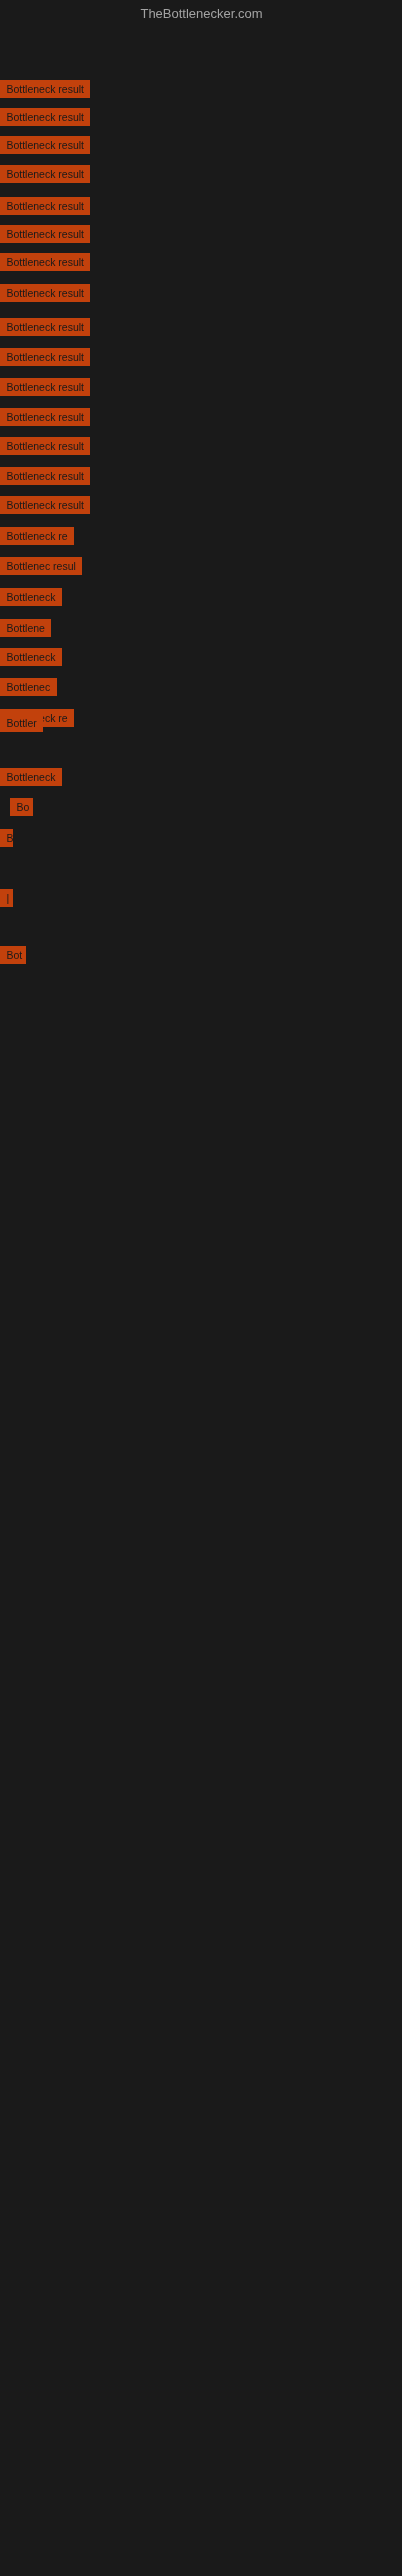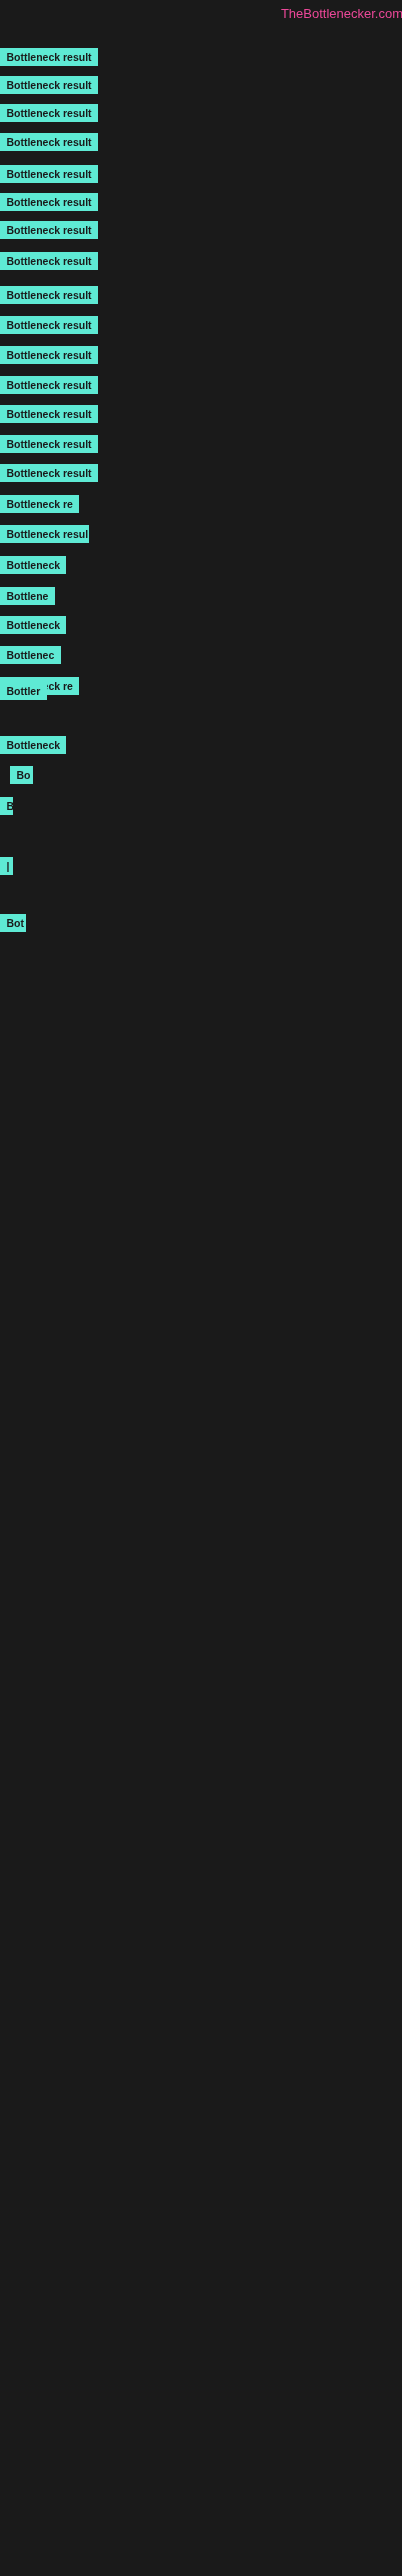--- a/index.html
+++ b/index.html
@@ -10,40 +10,41 @@
 
     body {
       width: 403px;
       min-height: 2576px;
       background-color: #1a1a1a;
       font-family: Arial, sans-serif;
       position: relative;
     }
 
     .site-title {
-      text-align: right;
-      color: #ec4899;
+      text-align: center;
+      color: #a3a3a3;
       font-size: 13px;
       padding: 6.4px 0;
       font-weight: normal;
     }
 
     .bottleneck-item {
       position: absolute;
       left: 0;
     }
 
     .bottleneck-badge {
-      background-color: #5eead4;
+      background-color: #c2410c;
       color: #1a1a1a;
       padding: 3.2px 6.4px;
       font-size: 10.5px;
-      font-weight: bold;
+      font-weight: normal;
       white-space: nowrap;
       display: inline-block;
+      margin-top: 32px;
     }
   </style>
 </head>
 <body>
 
 <div class="site-title">TheBottlenecker.com</div>
 
 <div id="items-container" style="position: relative; width: 403px; height: 2560px; top: 0;">
 <div class="bottleneck-item" style="top: 20px; left: 0px;"><span class="bottleneck-badge" style="max-width: 105px; overflow: hidden;">Bottleneck result</span></div>
     <div class="bottleneck-item" style="top: 48px; left: 0px;"><span class="bottleneck-badge" style="max-width: 105px; overflow: hidden;">Bottleneck result</span></div>
@@ -54,21 +55,21 @@
     <div class="bottleneck-item" style="top: 193px; left: 0px;"><span class="bottleneck-badge" style="max-width: 105px; overflow: hidden;">Bottleneck result</span></div>
     <div class="bottleneck-item" style="top: 224px; left: 0px;"><span class="bottleneck-badge" style="max-width: 105px; overflow: hidden;">Bottleneck result</span></div>
     <div class="bottleneck-item" style="top: 258px; left: 0px;"><span class="bottleneck-badge" style="max-width: 105px; overflow: hidden;">Bottleneck result</span></div>
     <div class="bottleneck-item" style="top: 288px; left: 0px;"><span class="bottleneck-badge" style="max-width: 105px; overflow: hidden;">Bottleneck result</span></div>
     <div class="bottleneck-item" style="top: 318px; left: 0px;"><span class="bottleneck-badge" style="max-width: 105px; overflow: hidden;">Bottleneck result</span></div>
     <div class="bottleneck-item" style="top: 348px; left: 0px;"><span class="bottleneck-badge" style="max-width: 105px; overflow: hidden;">Bottleneck result</span></div>
     <div class="bottleneck-item" style="top: 377px; left: 0px;"><span class="bottleneck-badge" style="max-width: 105px; overflow: hidden;">Bottleneck result</span></div>
     <div class="bottleneck-item" style="top: 407px; left: 0px;"><span class="bottleneck-badge" style="max-width: 105px; overflow: hidden;">Bottleneck result</span></div>
     <div class="bottleneck-item" style="top: 436px; left: 0px;"><span class="bottleneck-badge" style="max-width: 101px; overflow: hidden;">Bottleneck result</span></div>
     <div class="bottleneck-item" style="top: 467px; left: 0px;"><span class="bottleneck-badge" style="max-width: 81px; overflow: hidden;">Bottleneck re</span></div>
-    <div class="bottleneck-item" style="top: 497px; left: 0px;"><span class="bottleneck-badge" style="max-width: 89px; overflow: hidden;">Bottleneck resul</span></div>
+    <div class="bottleneck-item" style="top: 497px; left: 0px;"><span class="bottleneck-badge" style="max-width: 89px; overflow: hidden;">Bottlenec resul</span></div>
     <div class="bottleneck-item" style="top: 528px; left: 0px;"><span class="bottleneck-badge" style="max-width: 68px; overflow: hidden;">Bottleneck</span></div>
     <div class="bottleneck-item" style="top: 559px; left: 0px;"><span class="bottleneck-badge" style="max-width: 58px; overflow: hidden;">Bottlene</span></div>
     <div class="bottleneck-item" style="top: 588px; left: 0px;"><span class="bottleneck-badge" style="max-width: 68px; overflow: hidden;">Bottleneck</span></div>
     <div class="bottleneck-item" style="top: 618px; left: 0px;"><span class="bottleneck-badge" style="max-width: 63px; overflow: hidden; text-align: right;">Bottlenec</span></div>
     <div class="bottleneck-item" style="top: 649px; left: 0px;"><span class="bottleneck-badge" style="max-width: 81px; overflow: hidden;">Bottleneck re</span></div>
     <div class="bottleneck-item" style="top: 654px; left: 0px;"><span class="bottleneck-badge" style="max-width: 47px; overflow: hidden;">Bottler</span></div>
     <div class="bottleneck-item" style="top: 708px; left: 0px;"><span class="bottleneck-badge" style="max-width: 66px; overflow: hidden;">Bottleneck</span></div>
     <div class="bottleneck-item" style="top: 738px; left: 10px;"><span class="bottleneck-badge" style="max-width: 22.5px; overflow: hidden;">Bo</span></div>
     <div class="bottleneck-item" style="top: 769px; left: 0px;"><span class="bottleneck-badge" style="max-width: 11.3px; overflow: hidden;">B</span></div>
     <div class="bottleneck-item" style="top: 829px; left: 0px;"><span class="bottleneck-badge" style="max-width: 8px; overflow: hidden;">|</span></div>

